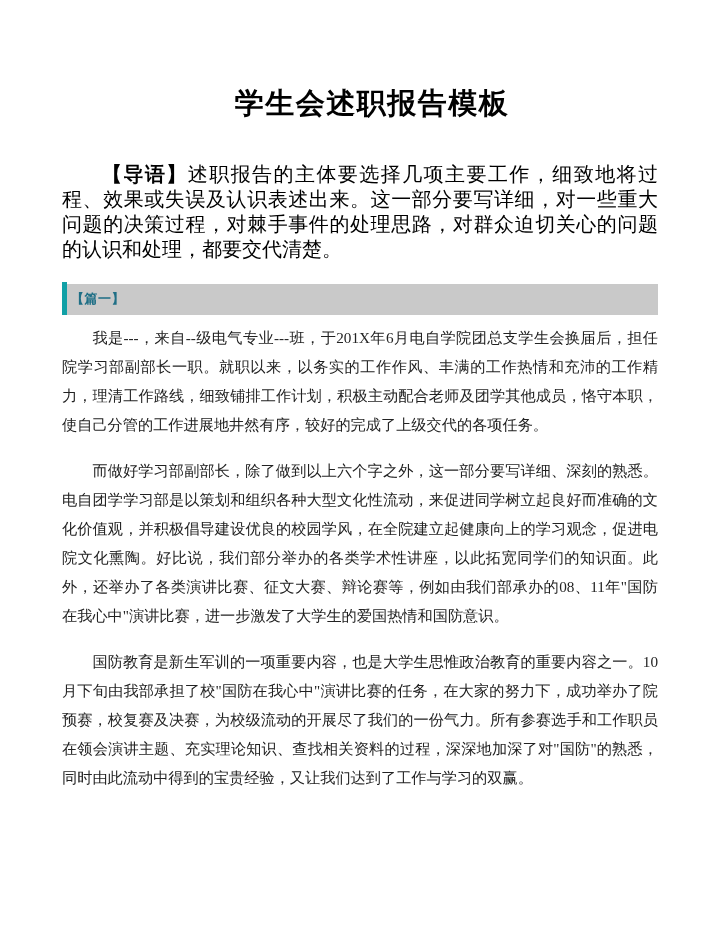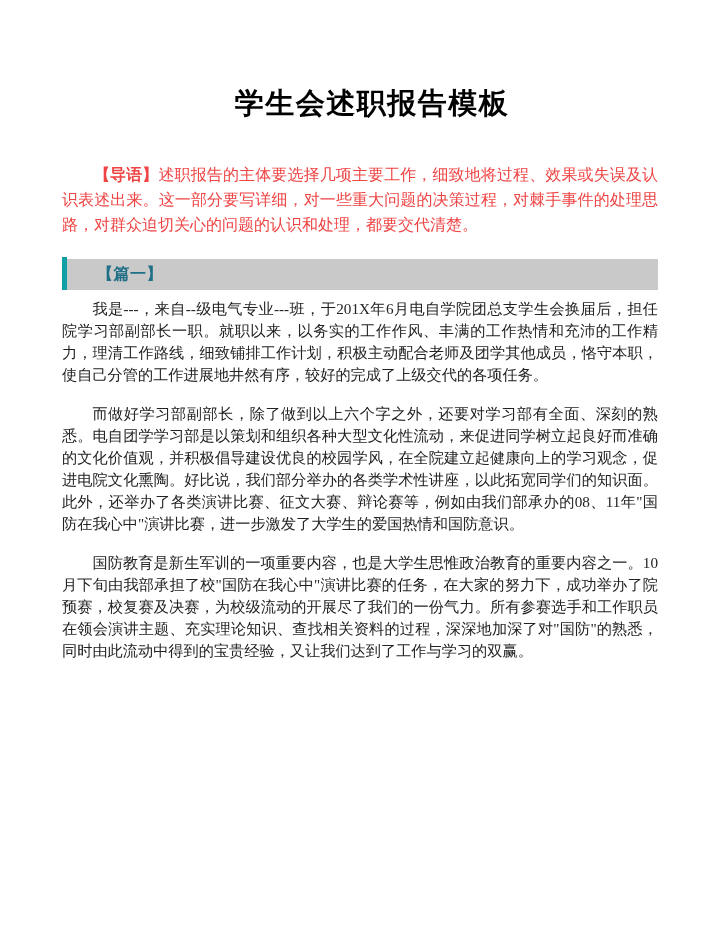--- a/index.html
+++ b/index.html
@@ -33,26 +33,26 @@
     line-height: 1.2;
     padding-left: 24px;
   }
   .content {
     padding-left: 62px;
     padding-right: 62px;
     padding-top: 0;
   }
   .intro {
     margin-top: 41px;
-    font-size: 16px;
+    font-size: 20px;
     line-height: 25px;
     text-align: justify;
     text-justify: inter-ideograph;
     text-indent: 2em;
-    color: #ef4444;
+    color: #000000;
   }
   .intro b.lead {
     font-family: "DejaVu Sans", "Liberation Sans", sans-serif;
     font-weight: bold;
   }
   .section-bar {
     margin-top: 22px;
     height: 31px;
     background: #c9c9c9;
     display: flex;
@@ -63,31 +63,31 @@
     position: absolute;
     left: 0;
     top: -2px;
     width: 5px;
     height: 33px;
     background: #11a0a6;
   }
   .section-bar .section-label {
     font-family: "DejaVu Sans", "Liberation Sans", sans-serif;
     font-weight: bold;
-    font-size: 16px;
+    font-size: 13px;
     color: #1f6f86;
-    padding-left: 35px;
+    padding-left: 9px;
     letter-spacing: 0.5px;
   }
   .body-block {
     margin-top: 8px;
   }
   p.para {
     font-size: 15.2px;
-    line-height: 22px;
+    line-height: 29px;
     text-align: justify;
     text-justify: inter-ideograph;
     text-indent: 2em;
     margin: 0 0 17px 0;
     color: #222222;
   }
   p.para:last-child {
     margin-bottom: 0;
   }
 </style>
@@ -102,18 +102,18 @@
 
     <p class="intro"><b class="lead">【导语】</b><span>述职报告的主体要选择几项主要工作，细致地将过程、效果或失误及认识表述出来。这一部分要写详细，对一些重大问题的决策过程，对棘手事件的处理思路，对群众迫切关心的问题的认识和处理，都要交代清楚。</span></p>
 
     <div class="section-bar">
       <span class="accent"></span>
       <span class="section-label">【篇一】</span>
     </div>
 
     <div class="body-block">
       <p class="para">我是---，来自--级电气专业---班，于201X年6月电自学院团总支学生会换届后，担任院学习部副部长一职。就职以来，以务实的工作作风、丰满的工作热情和充沛的工作精力，理清工作路线，细致铺排工作计划，积极主动配合老师及团学其他成员，恪守本职，使自己分管的工作进展地井然有序，较好的完成了上级交代的各项任务。</p>
-      <p class="para">而做好学习部副部长，除了做到以上六个字之外，还要对学习部有全面、深刻的熟悉。电自团学学习部是以策划和组织各种大型文化性流动，来促进同学树立起良好而准确的文化价值观，并积极倡导建设优良的校园学风，在全院建立起健康向上的学习观念，促进电院文化熏陶。好比说，我们部分举办的各类学术性讲座，以此拓宽同学们的知识面。此外，还举办了各类演讲比赛、征文大赛、辩论赛等，例如由我们部承办的08、11年"国防在我心中"演讲比赛，进一步激发了大学生的爱国热情和国防意识。</p>
+      <p class="para">而做好学习部副部长，除了做到以上六个字之外，这一部分要写详细、深刻的熟悉。电自团学学习部是以策划和组织各种大型文化性流动，来促进同学树立起良好而准确的文化价值观，并积极倡导建设优良的校园学风，在全院建立起健康向上的学习观念，促进电院文化熏陶。好比说，我们部分举办的各类学术性讲座，以此拓宽同学们的知识面。此外，还举办了各类演讲比赛、征文大赛、辩论赛等，例如由我们部承办的08、11年"国防在我心中"演讲比赛，进一步激发了大学生的爱国热情和国防意识。</p>
       <p class="para">国防教育是新生军训的一项重要内容，也是大学生思惟政治教育的重要内容之一。10月下旬由我部承担了校"国防在我心中"演讲比赛的任务，在大家的努力下，成功举办了院预赛，校复赛及决赛，为校级流动的开展尽了我们的一份气力。所有参赛选手和工作职员在领会演讲主题、充实理论知识、查找相关资料的过程，深深地加深了对"国防"的熟悉，同时由此流动中得到的宝贵经验，又让我们达到了工作与学习的双赢。</p>
     </div>
 
   </div>
 </div>
 
 </body></html>

